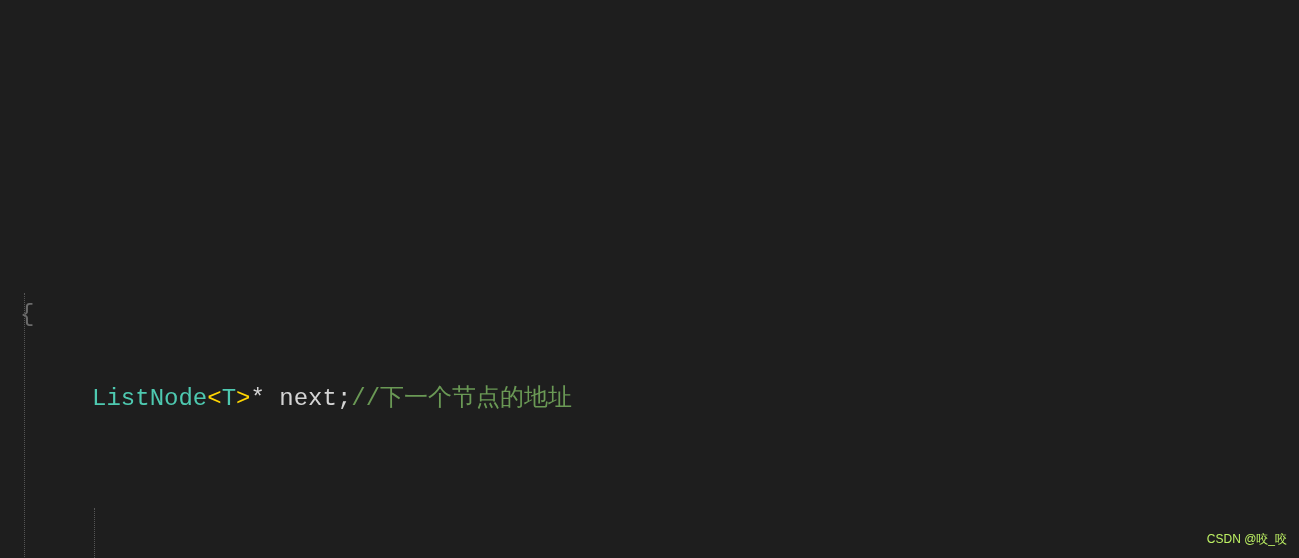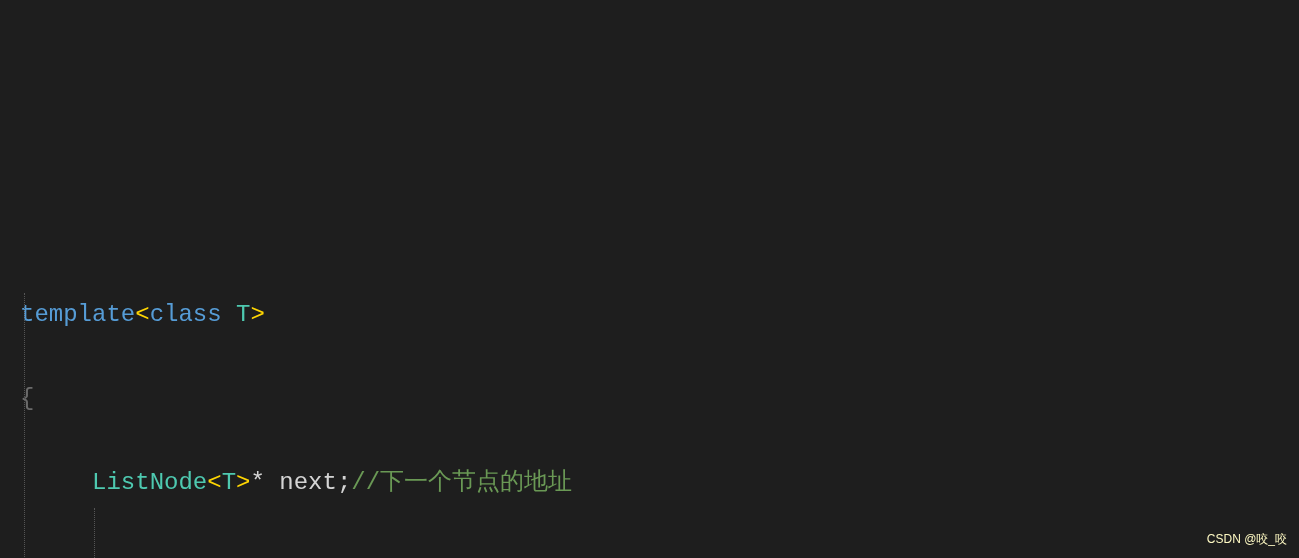--- a/index.html
+++ b/index.html
@@ -44,35 +44,34 @@
       border-bottom: 1px dotted #4ec9b0;
     }
     .plain { color: #d4d4d4; }
     .comment { color: #6a9955; }
     .paren-yellow { color: #ffd602; }
     .brace-dim { color: #6b6b6b; }
     .watermark {
       position: absolute;
       bottom: 8px;
       right: 12px;
-      color: #fef9c3;
+      color: #bef264;
       font-size: 12px;
       font-family: Arial, sans-serif;
       margin-top: 37px;
     }
   </style>
 </head>
 <body>
 
 
 
 <div class="code-container">
 <div class="guide1"></div>
 <div class="guide2"></div>
-<div><span class="kw-blue">template</span><span class="paren-yellow">&lt;</span><span class="kw-blue">class</span><span class="type-teal"> T</span><span class="paren-yellow">&gt;</span></div>
 <div><span class="brace-dim">{</span></div>
 <div><span>     </span><span class="type-teal">ListNode</span><span class="paren-yellow">&lt;</span><span class="type-teal">T</span><span class="paren-yellow">&gt;</span><span class="plain">*</span><span> </span><span class="plain">next</span><span class="plain">;</span><span class="comment">//下一个节点的地址</span></div>
 
 
 
 
 
 
 
 

